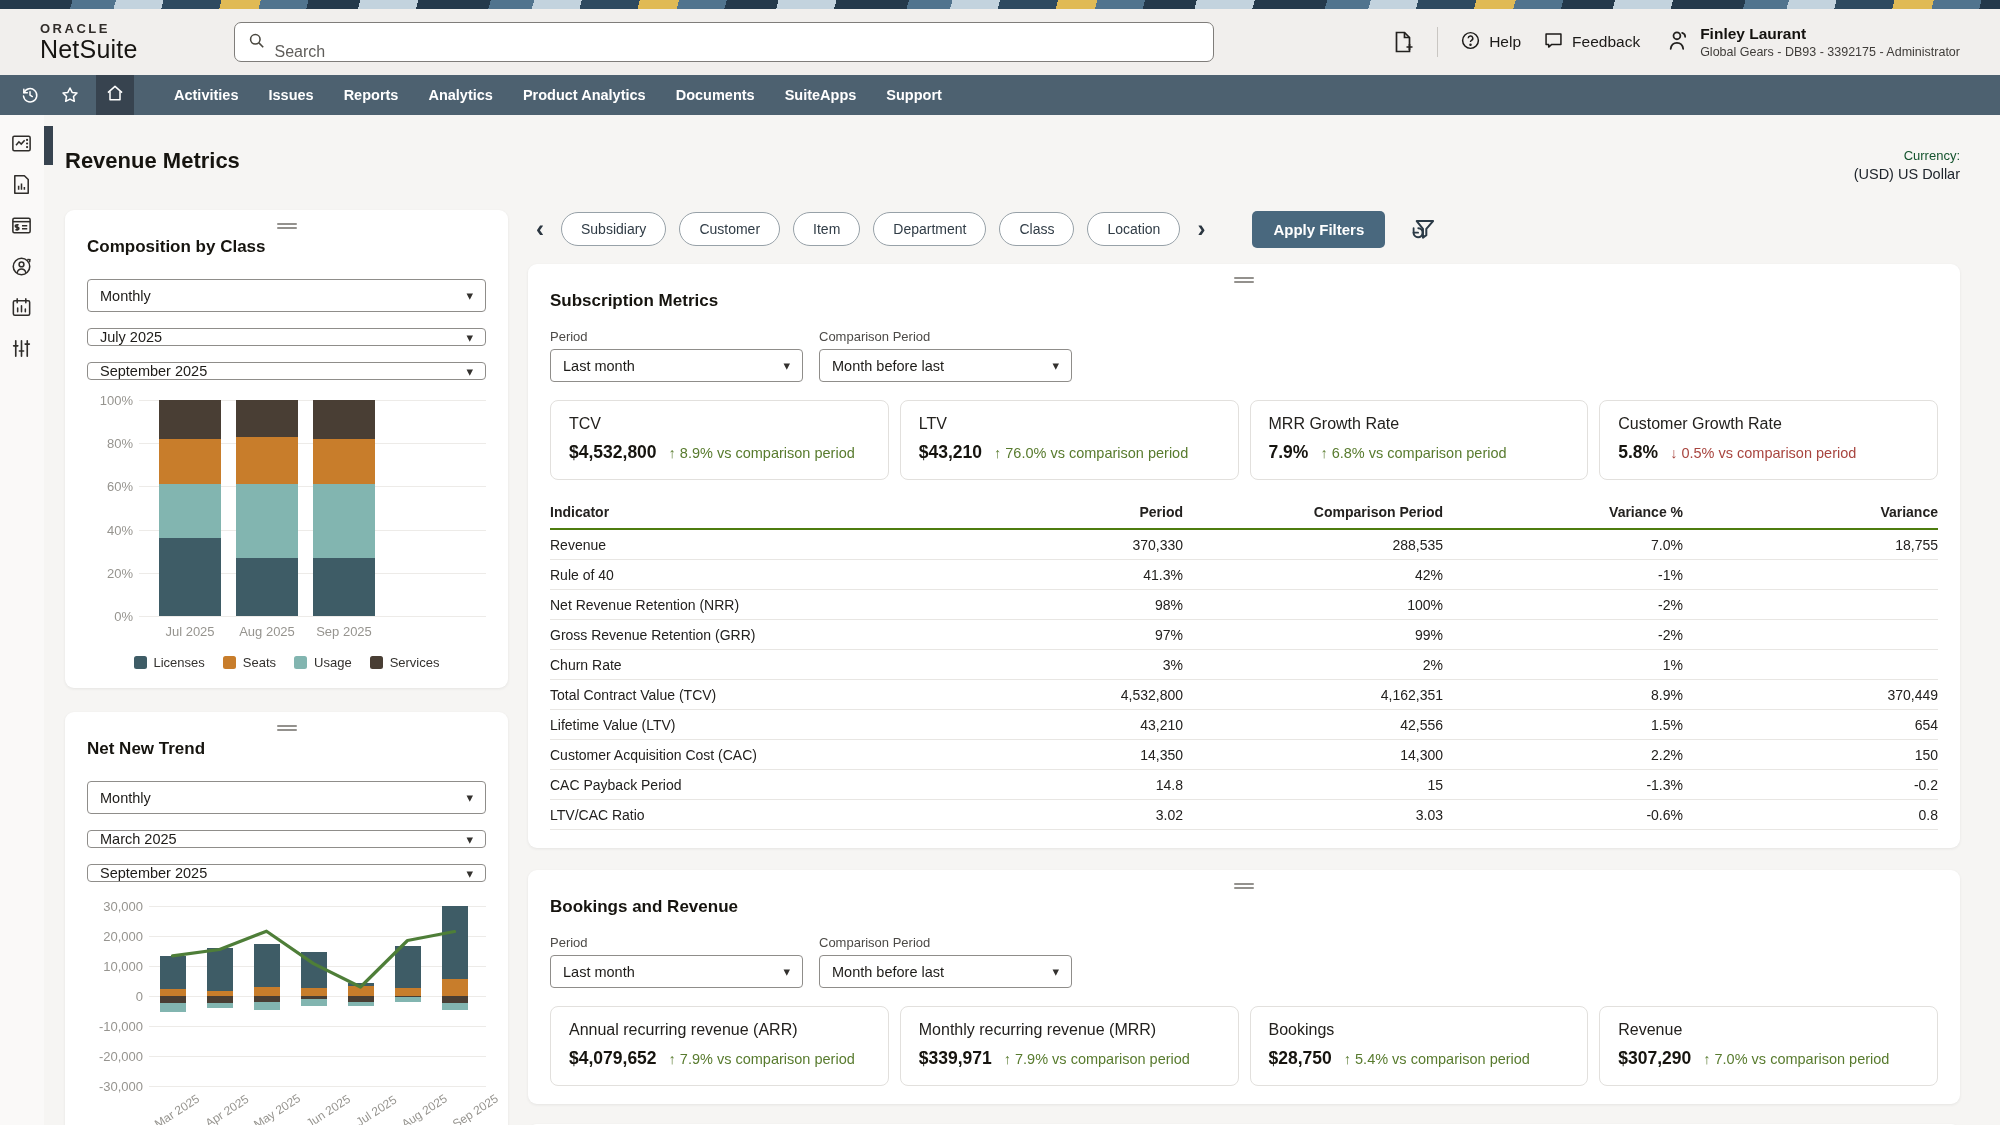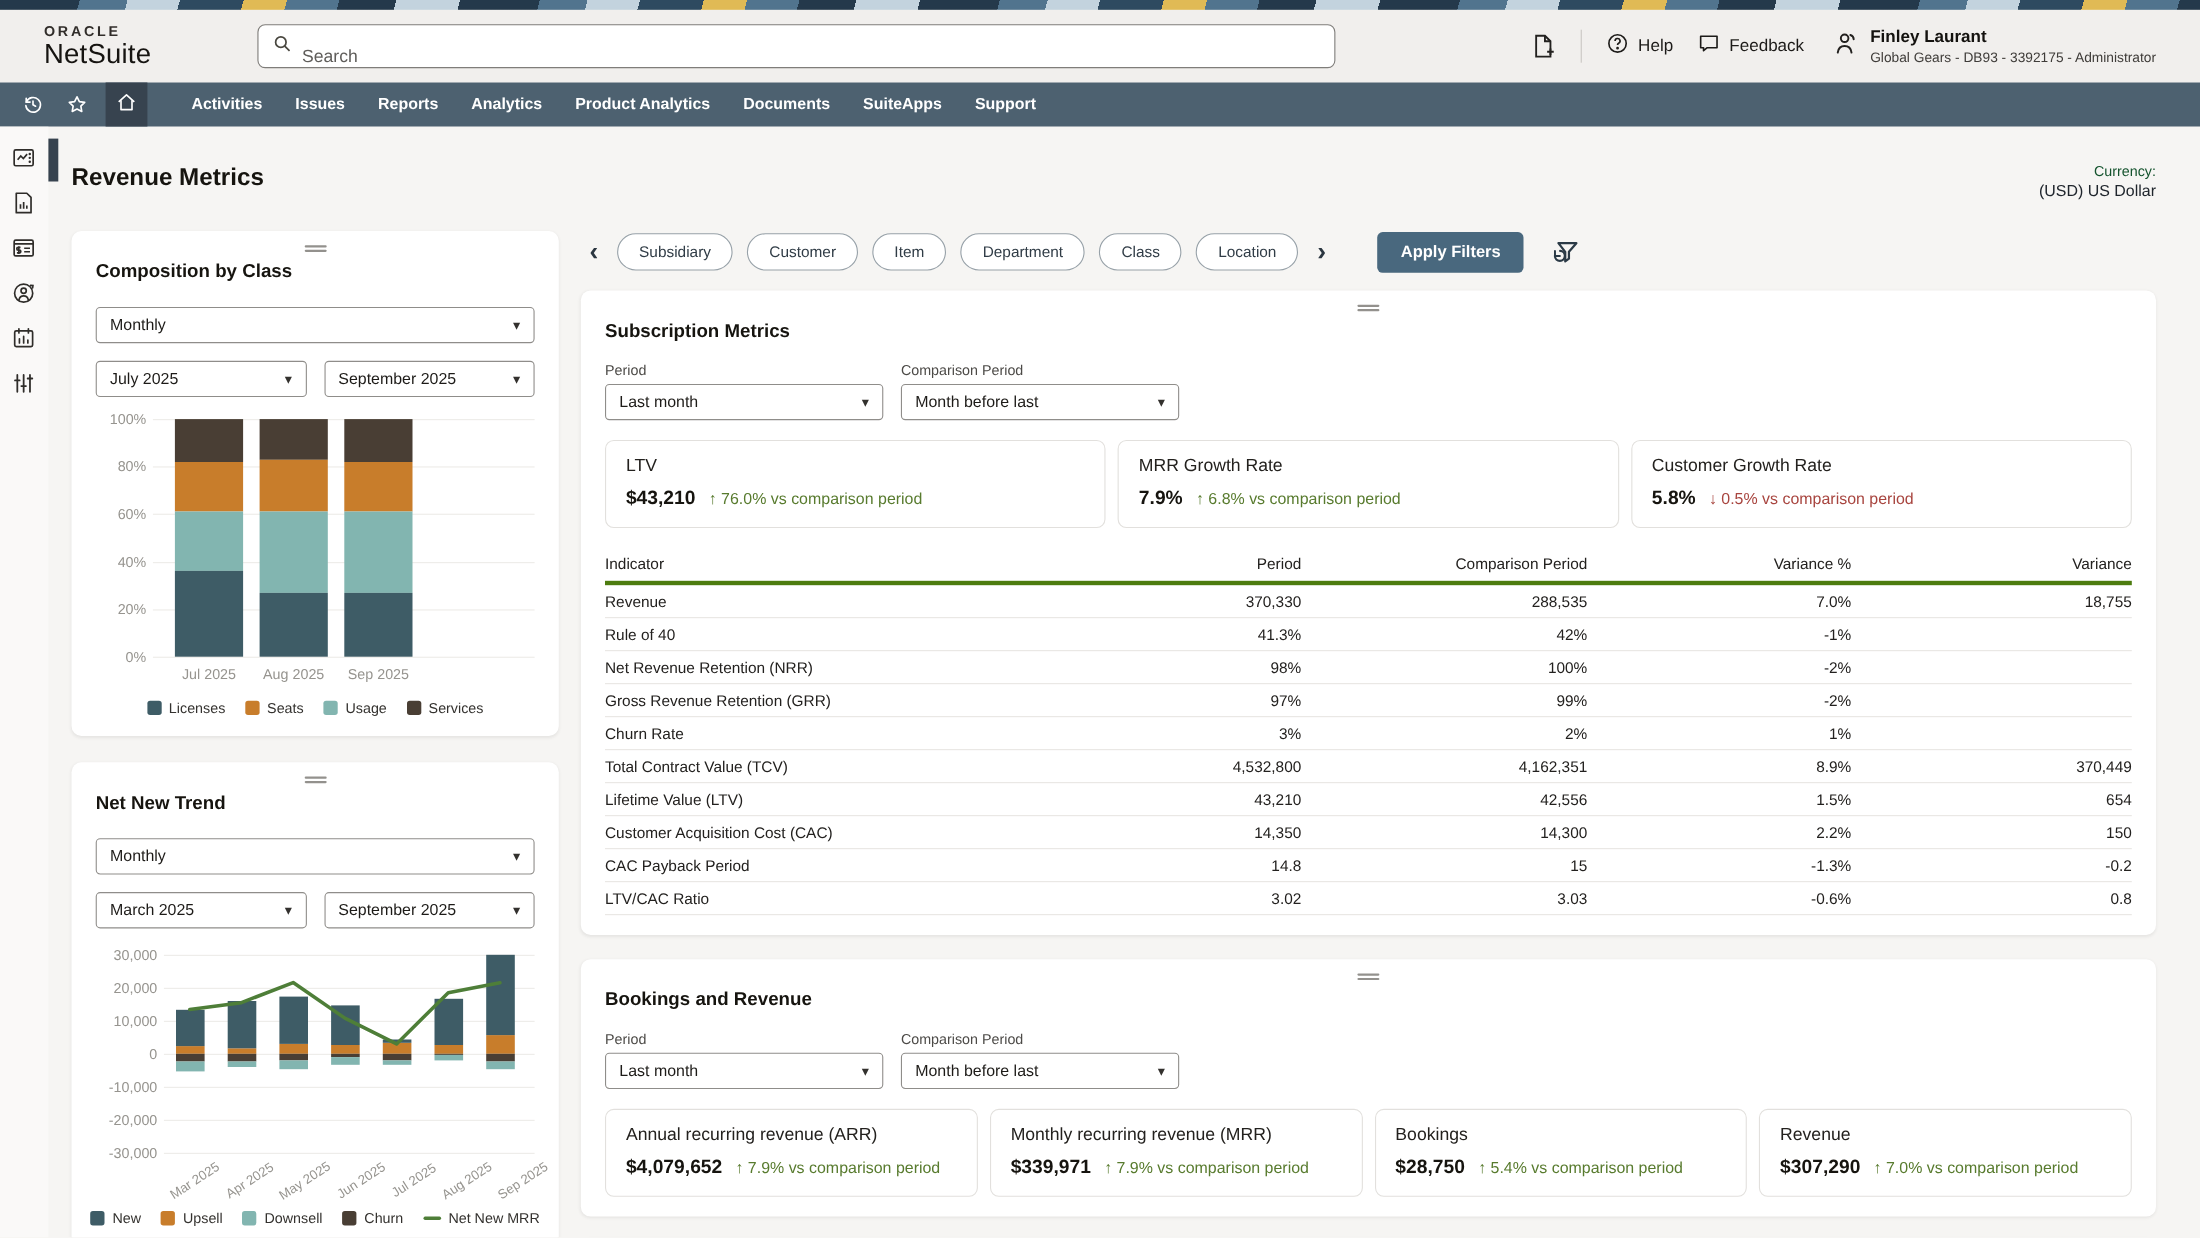--- a/index.html
+++ b/index.html
@@ -90,21 +90,21 @@
   .kpi-val-row { display:flex; align-items:baseline; gap:12px; margin-top:9px; }
   .kpi-value { font-size:17.5px; font-weight:700; color:#16140f; }
   .kpi-delta { font-size:14.5px; }
   .kpi-delta.up { color:#587b2e; }
   .kpi-delta.down { color:#a8453f; }
 
   
   .tbl { margin-top:20px; }
   .tbl-row { display:grid; grid-template-columns: minmax(0,1fr) 235px 260px 240px 255px;
              border-bottom:1px solid #e8e6e3; font-size:14px; padding:6.5px 0; }
-  .tbl-row.head { font-weight:400; border-bottom:4px solid #4d7c0f; padding:4px 0 8px; }
+  .tbl-row.head { font-weight:700; border-bottom:2px solid #4d7c0f; padding:4px 0 8px; }
   .tbl-row span { text-align:right; }
   .tbl-row span:first-child { text-align:left; }
 
   
   .comp-chart { margin-top:20px; position:relative; height:216px; }
   .gridline { position:absolute; left:52px; right:0; height:1px; background:#edebe8; }
   .ytick { position:absolute; right:calc(100% - 46px); transform:translateY(-50%); font-size:13px; color:#96948f; white-space:nowrap; }
   .comp-bars { position:absolute; left:72px; top:0; bottom:0; display:flex; gap:15px; }
   .comp-bar { width:62px; height:216px; display:flex; flex-direction:column; }
   .comp-seg { width:100%; }
@@ -121,21 +121,21 @@
   .nn-chart { margin-top:24px; position:relative; height:180px; }
   .nn-cols { position:absolute; left:62px; right:8px; top:0; bottom:0; display:flex; }
   .nn-col { flex:1; position:relative; }
   .nn-seg { position:absolute; left:50%; transform:translateX(-50%); width:26px; }
   .nn-line-svg { position:absolute; left:62px; right:8px; top:0; bottom:0; width:calc(100% - 70px); height:100%; overflow:visible; }
   .nn-xlabels { margin-left:62px; margin-right:8px; display:flex; height:46px; margin-top:6px; }
   .nn-xlabels span { flex:1; font-size:12px; color:#96948f; transform:rotate(-33deg); transform-origin:60% 10%; white-space:nowrap; text-align:center; margin-top:10px; }
 
   .peek-card { margin-top:20px; border-radius:9px 9px 0 0; box-shadow:0 1px 3px rgba(40,38,35,.08); background:#fff; padding:10px 22px 30px; }
 
-  .mt16 { margin-top:16px; } .mt18 { margin-top:18px; } .mt22 { margin-top:22px; }
+  .mt16 { margin-top:16px;flex-direction:column; } .mt18 { margin-top:18px; } .mt22 { margin-top:22px; }
 </style>
 </head>
 <body>
 
 <div class="banner"></div>
 
 <header class="topbar">
   <div class="brand">
     <div class="brand-oracle">ORACLE</div>
     <div class="brand-netsuite">NetSuite</div>
@@ -497,20 +497,27 @@
             </div>
             <div>
               <div class="sel-label">Comparison Period</div>
               <div class="sel" style="width:253px">
                   <span>Month before last</span>
                 </div>
             </div>
           </div>
           <div class="kpi-row" id="sub-kpis">
               <div class="kpi-card">
+                <div class="kpi-label">TCV</div>
+                <div class="kpi-val-row">
+                  <span class="kpi-value">$4,532,800</span>
+                  <span class="kpi-delta up">↑ 8.9% vs comparison period</span>
+                </div>
+              </div>
+              <div class="kpi-card">
                 <div class="kpi-label">LTV</div>
                 <div class="kpi-val-row">
                   <span class="kpi-value">$43,210</span>
                   <span class="kpi-delta up">↑ 76.0% vs comparison period</span>
                 </div>
               </div>
               <div class="kpi-card">
                 <div class="kpi-label">MRR Growth Rate</div>
                 <div class="kpi-val-row">
                   <span class="kpi-value">7.9%</span>

